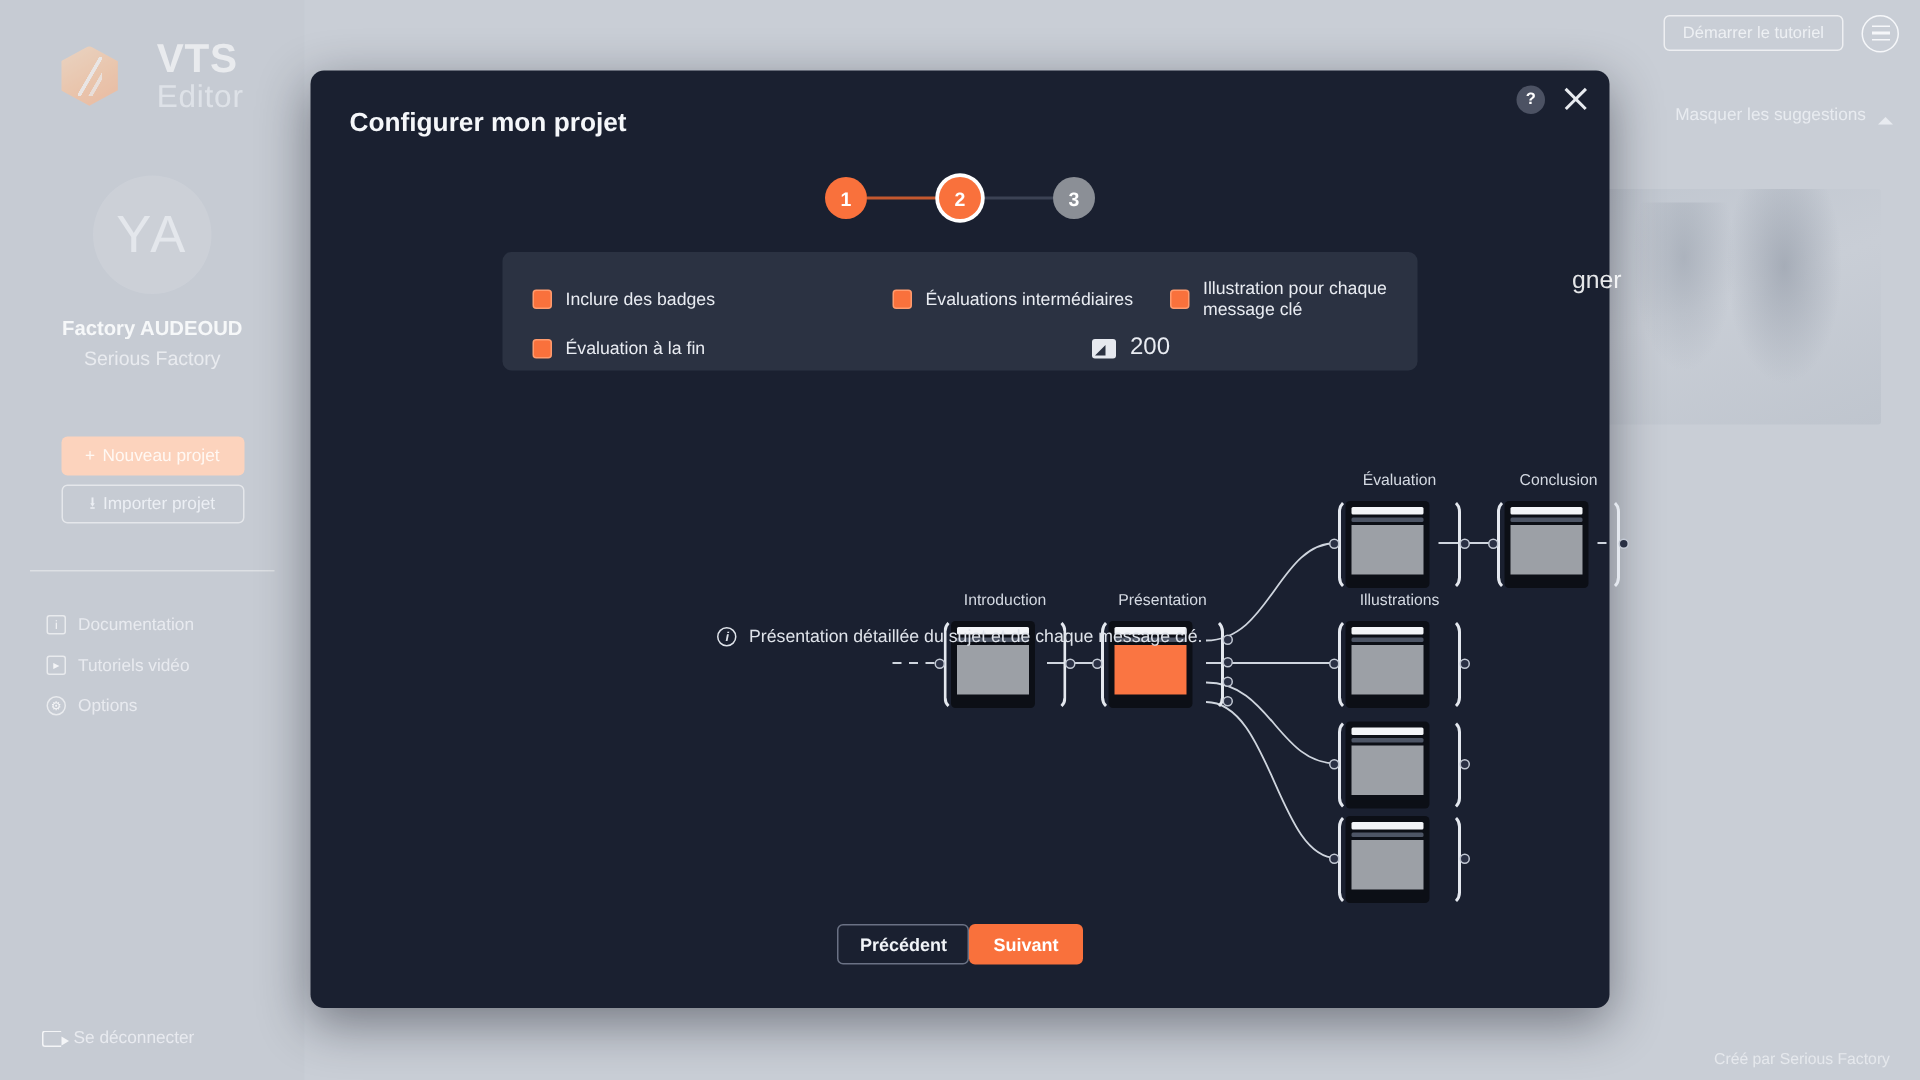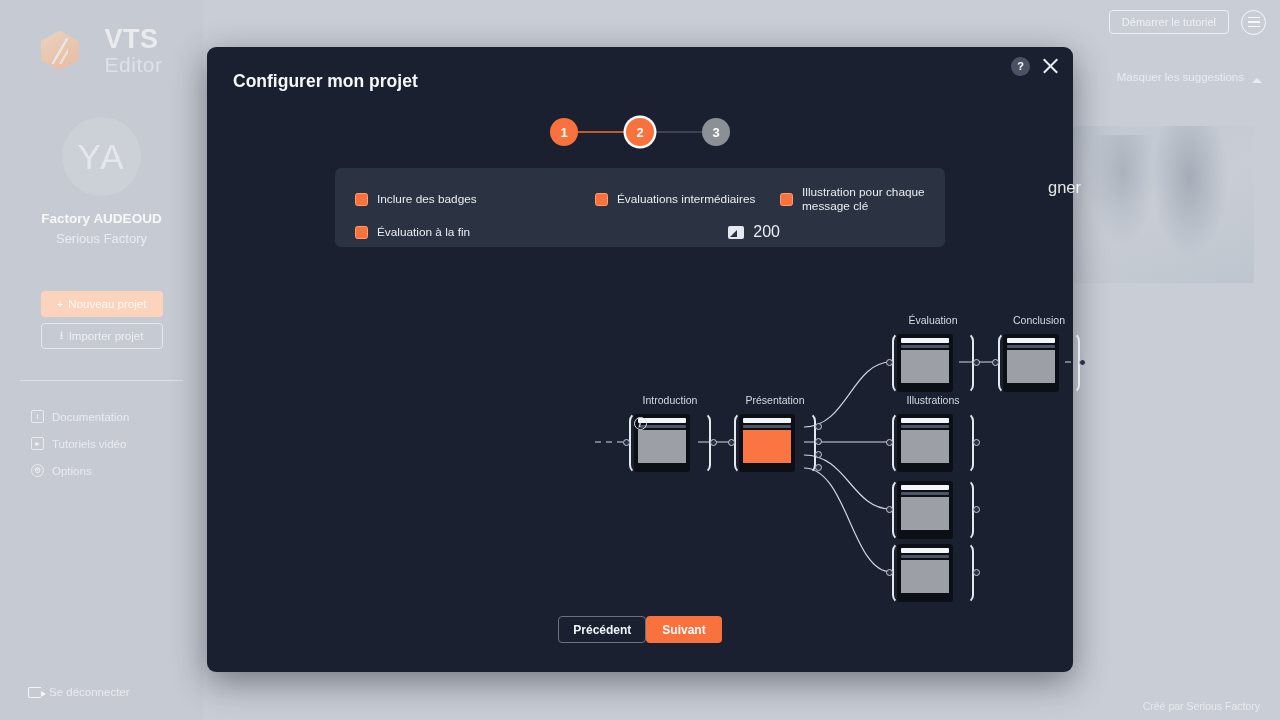--- a/index.html
+++ b/index.html
@@ -557,19 +557,20 @@
         <div class="node-screen"></div>
       </div>
       <div class="node-frame"></div>
       <div class="port left" style="top:27px;"></div>
       <div class="port right" style="top:27px;"></div>
     </div>
   </div>
 
   <div id="hint">
     <span class="info-icon">i</span>
+    <span>Présentation détaillée du sujet et de chaque message clé.</span>
   </div>
 
   <div id="modal-footer">
     <div id="btn-previous">Précédent</div>
     <div id="btn-next">Suivant</div>
   </div>
 </div>
 
 </body></html>

